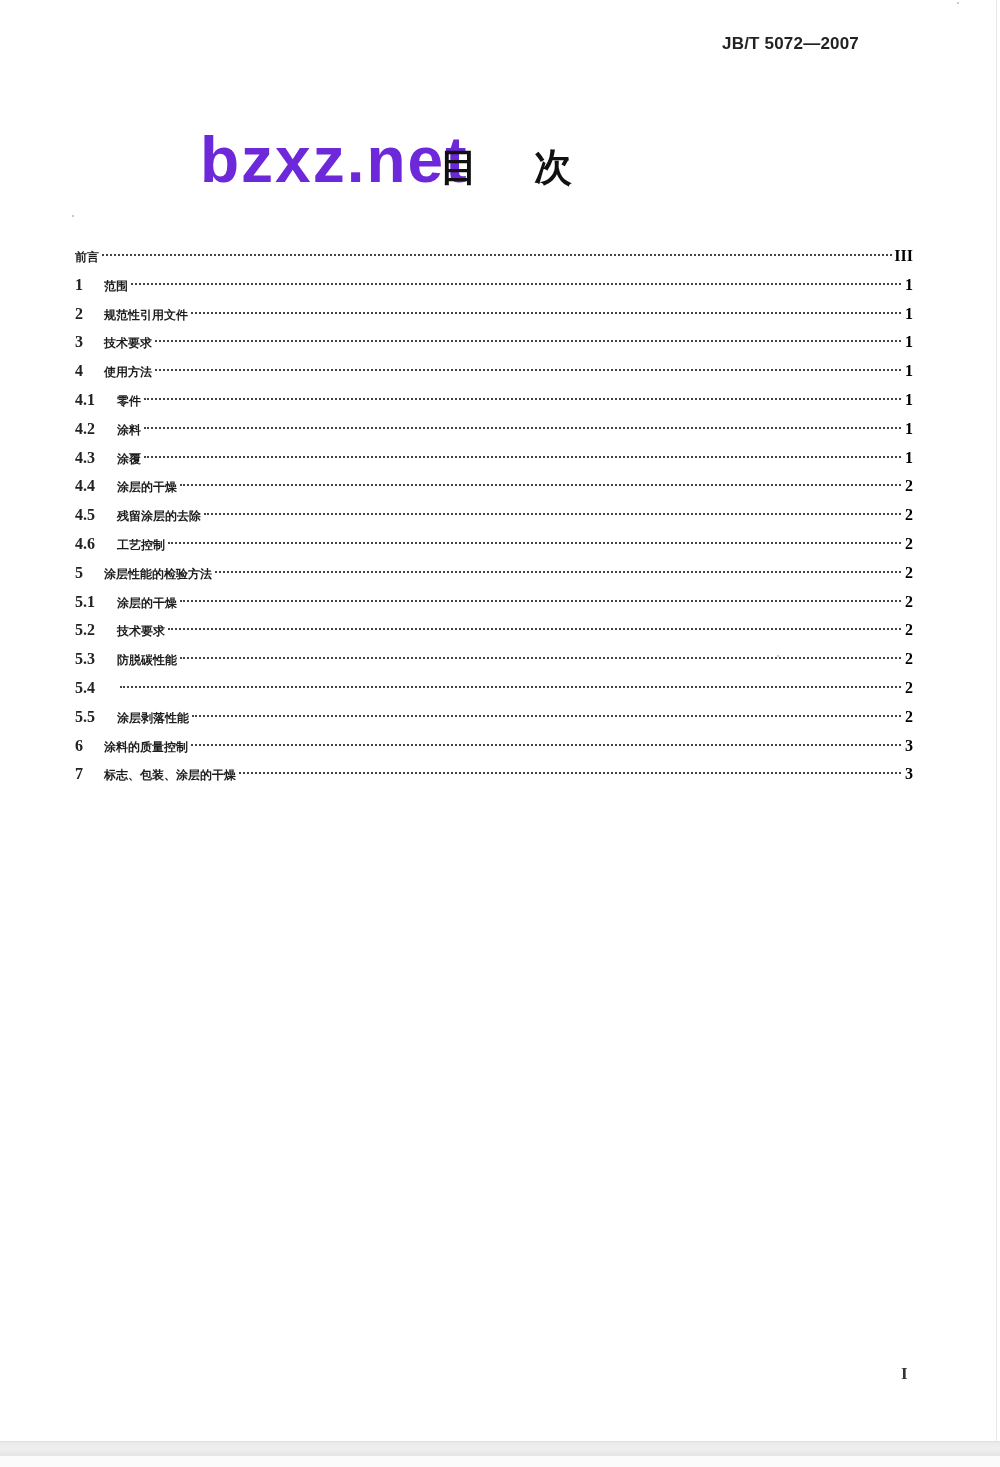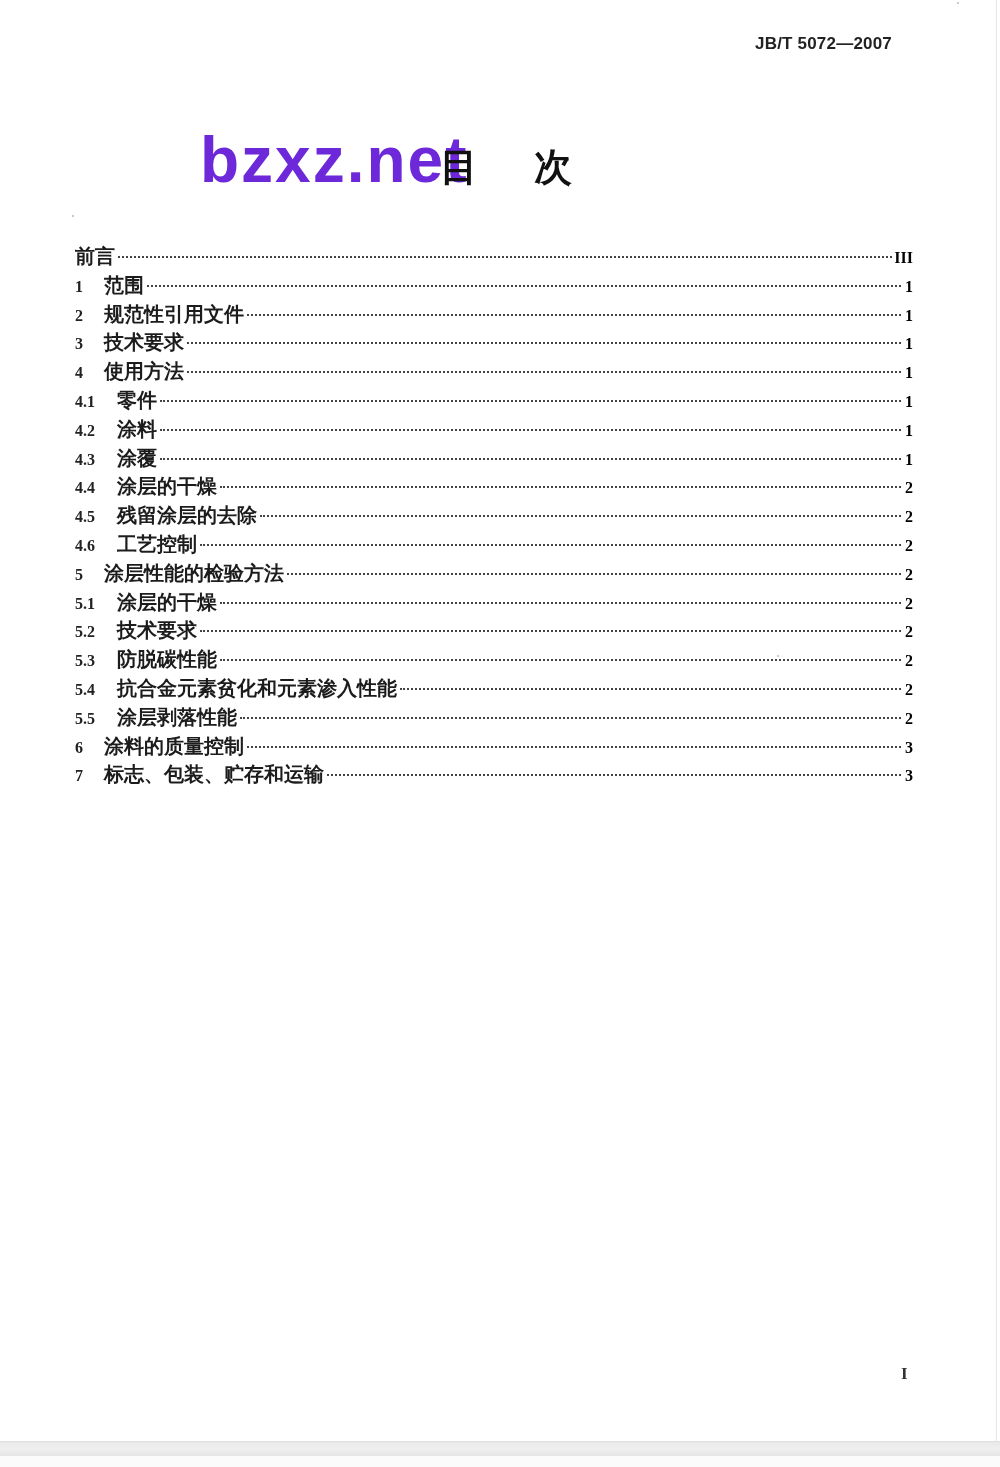--- a/index.html
+++ b/index.html
@@ -27,21 +27,21 @@
       position: absolute;
       top: 0;
       left: 996px;
       width: 1px;
       height: 1441px;
       background: #e6e6e6;
     }
     .doc-code {
       position: absolute;
       top: 34px;
-      left: 755px;
+      left: 722px;
       font-family: "Liberation Sans", sans-serif;
       font-weight: bold;
       font-size: 17px;
       color: #222;
       letter-spacing: 0.2px;
     }
     .watermark {
       position: absolute;
       left: 200px;
       top: 128px;
@@ -90,21 +90,21 @@
       font-weight: bold;
       color: #222;
       white-space: nowrap;
     }
     .toc-row.lvl1 .toc-num { width: 29px; }
     .toc-row.lvl2 .toc-num { width: 42px; }
     .toc-row.lvl0 .toc-num { width: 0; }
     .toc-label {
       font-family: "DejaVu Sans", sans-serif;
       font-weight: bold;
-      font-size: 20px;
+      font-size: 12px;
       color: #1c1c1c;
       white-space: nowrap;
     }
     .leader {
       flex: 1;
       margin: 0 2px 0 3px;
       border-bottom: 2px dotted #444;
       position: relative;
       top: -5px;
       height: 0;
@@ -247,39 +247,38 @@
       <span class="toc-page">2</span>
     </div>
     <div class="toc-row lvl2">
       <span class="toc-num">5.3</span>
       <span class="toc-label">防脱碳性能</span>
       <span class="leader"></span>
       <span class="toc-page">2</span>
     </div>
     <div class="toc-row lvl2">
       <span class="toc-num">5.4</span>
-      <span class="toc-label">抗合金元素贫化和元素渗入性能</span>
       <span class="leader"></span>
       <span class="toc-page">2</span>
     </div>
     <div class="toc-row lvl2">
       <span class="toc-num">5.5</span>
       <span class="toc-label">涂层剥落性能</span>
       <span class="leader"></span>
       <span class="toc-page">2</span>
     </div>
     <div class="toc-row lvl1">
       <span class="toc-num">6</span>
       <span class="toc-label">涂料的质量控制</span>
       <span class="leader"></span>
       <span class="toc-page">3</span>
     </div>
     <div class="toc-row lvl1">
       <span class="toc-num">7</span>
-      <span class="toc-label">标志、包装、贮存和运输</span>
+      <span class="toc-label">标志、包装、涂层的干燥</span>
       <span class="leader"></span>
       <span class="toc-page">3</span>
     </div>
   </div>
 
   <div class="footer-page">I</div>
 </div>
 
 <div class="bottom-strip"></div>
 <div class="below-strip"></div>

